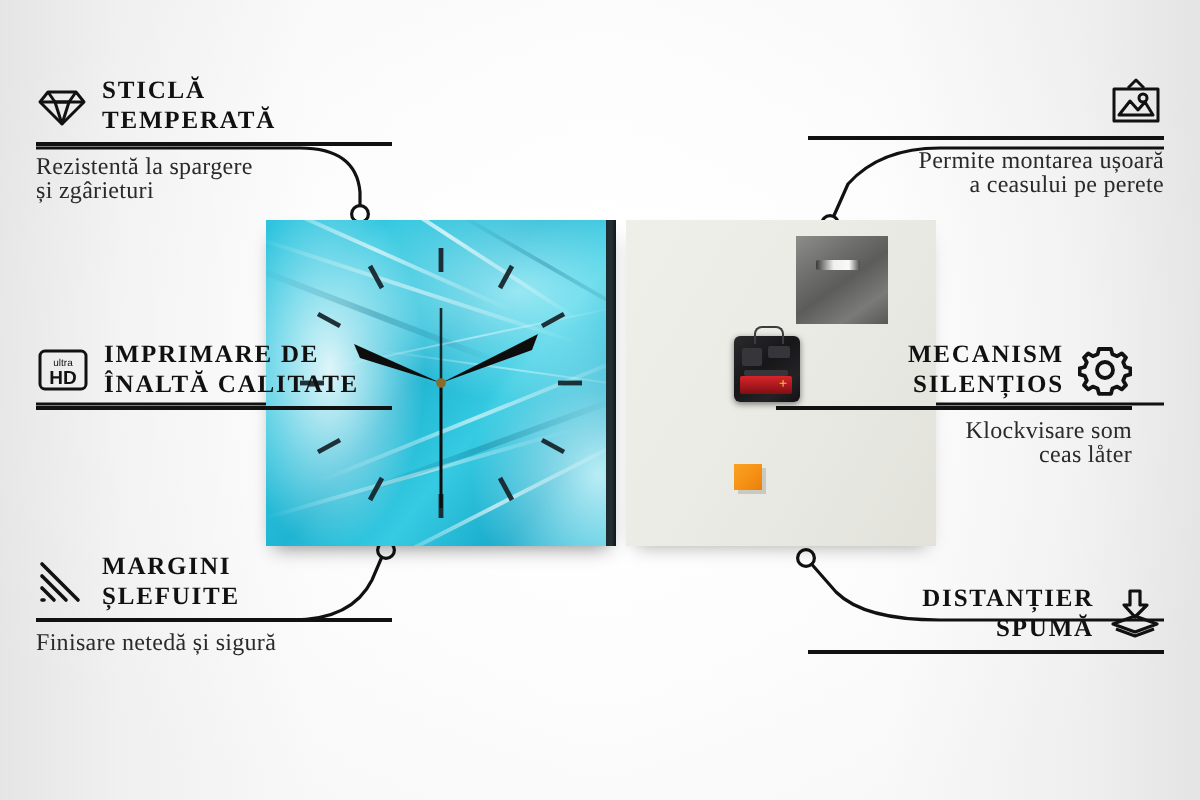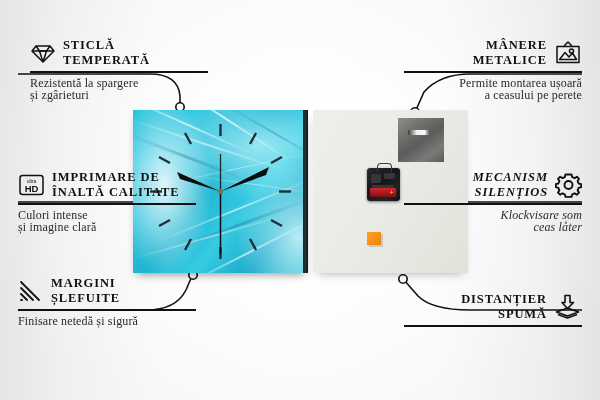--- a/index.html
+++ b/index.html
@@ -104,26 +104,26 @@
     font-size:12px;line-height:12px;color:#2a2a2a;letter-spacing:.15px;
   }
   .left .co-head{justify-content:flex-start;}
   .left .co-title,.left .co-sub{text-align:left;}
   .right .co-head{justify-content:flex-end;}
   .right .co-title,.right .co-sub{text-align:right;}
 
   .ico{flex:0 0 auto;display:block;}
 
   
-  #c-glass{left:30px;top:38px;width:178px;}
+  #c-glass{left:18px;top:38px;width:178px;}
   #c-print{left:18px;top:170px;width:178px;}
   #c-edge{left:18px;top:276px;width:178px;}
   
   #c-handle{left:404px;top:38px;width:178px;}
-  #c-mech{left:404px;top:170px;width:178px;font-style:italic;}
+  #c-mech{left:388px;top:170px;width:178px;}
   #c-spacer{left:404px;top:292px;width:178px;}
 </style>
 </head>
 <body>
 
 <div id="stage">
 
   <svg id="wires" viewBox="0 0 600 400">
     <g fill="none" stroke="#111" stroke-width="1.6">
 
@@ -240,24 +240,20 @@
         <rect x="2" y="2.5" width="23" height="19" rx="2.5" fill="none" stroke="#111" stroke-width="1.5"></rect>
         <text x="13.5" y="10.2" text-anchor="middle" font-family="Liberation Sans, sans-serif" font-size="5" fill="#111">ultra</text>
         <text x="13.5" y="19" text-anchor="middle" font-family="Liberation Sans, sans-serif" font-size="9.5" font-weight="bold" fill="#111">HD</text>
       </svg>
       <div class="co-title">
         <div>IMPRIMARE DE</div>
         <div>ÎNALTĂ CALITATE</div>
       </div>
     </div>
     <div class="co-rule"></div>
-    <div class="co-sub">
-      <div>Culori intense</div>
-      <div>și imagine clară</div>
-    </div>
   </div>
 
   <div class="callout left" id="c-edge">
     <div class="co-head">
       <svg class="ico" width="26" height="24" viewBox="0 0 26 24">
         <g stroke="#111" stroke-width="1.8" stroke-linecap="round">
           <line x1="3" y1="3" x2="21" y2="21"></line>
           <line x1="3" y1="9" x2="15" y2="21"></line>
           <line x1="3" y1="15" x2="9" y2="21"></line>
           <line x1="3" y1="21" x2="4" y2="21"></line>
@@ -269,24 +265,20 @@
       </div>
     </div>
     <div class="co-rule"></div>
     <div class="co-sub">
       <div>Finisare netedă și sigură</div>
     </div>
   </div>
 
   <div class="callout right" id="c-handle">
     <div class="co-head">
-      <div class="co-title">
-        <div>MÂNERE</div>
-        <div>METALICE</div>
-      </div>
       <svg class="ico" width="28" height="26" viewBox="0 0 28 26">
         <g fill="none" stroke="#111" stroke-width="1.5" stroke-linejoin="round">
           <path d="M10,6 L14,2 L18,6"></path>
           <rect x="3" y="6.5" width="22" height="16"></rect>
           <path d="M5.5,19.5 L11,12.5 L15,17 L18.5,13 L22.5,19.5 Z" stroke-linecap="round"></path>
           <circle cx="17.5" cy="11" r="2"></circle>
         </g>
       </svg>
     </div>
     <div class="co-rule"></div>

